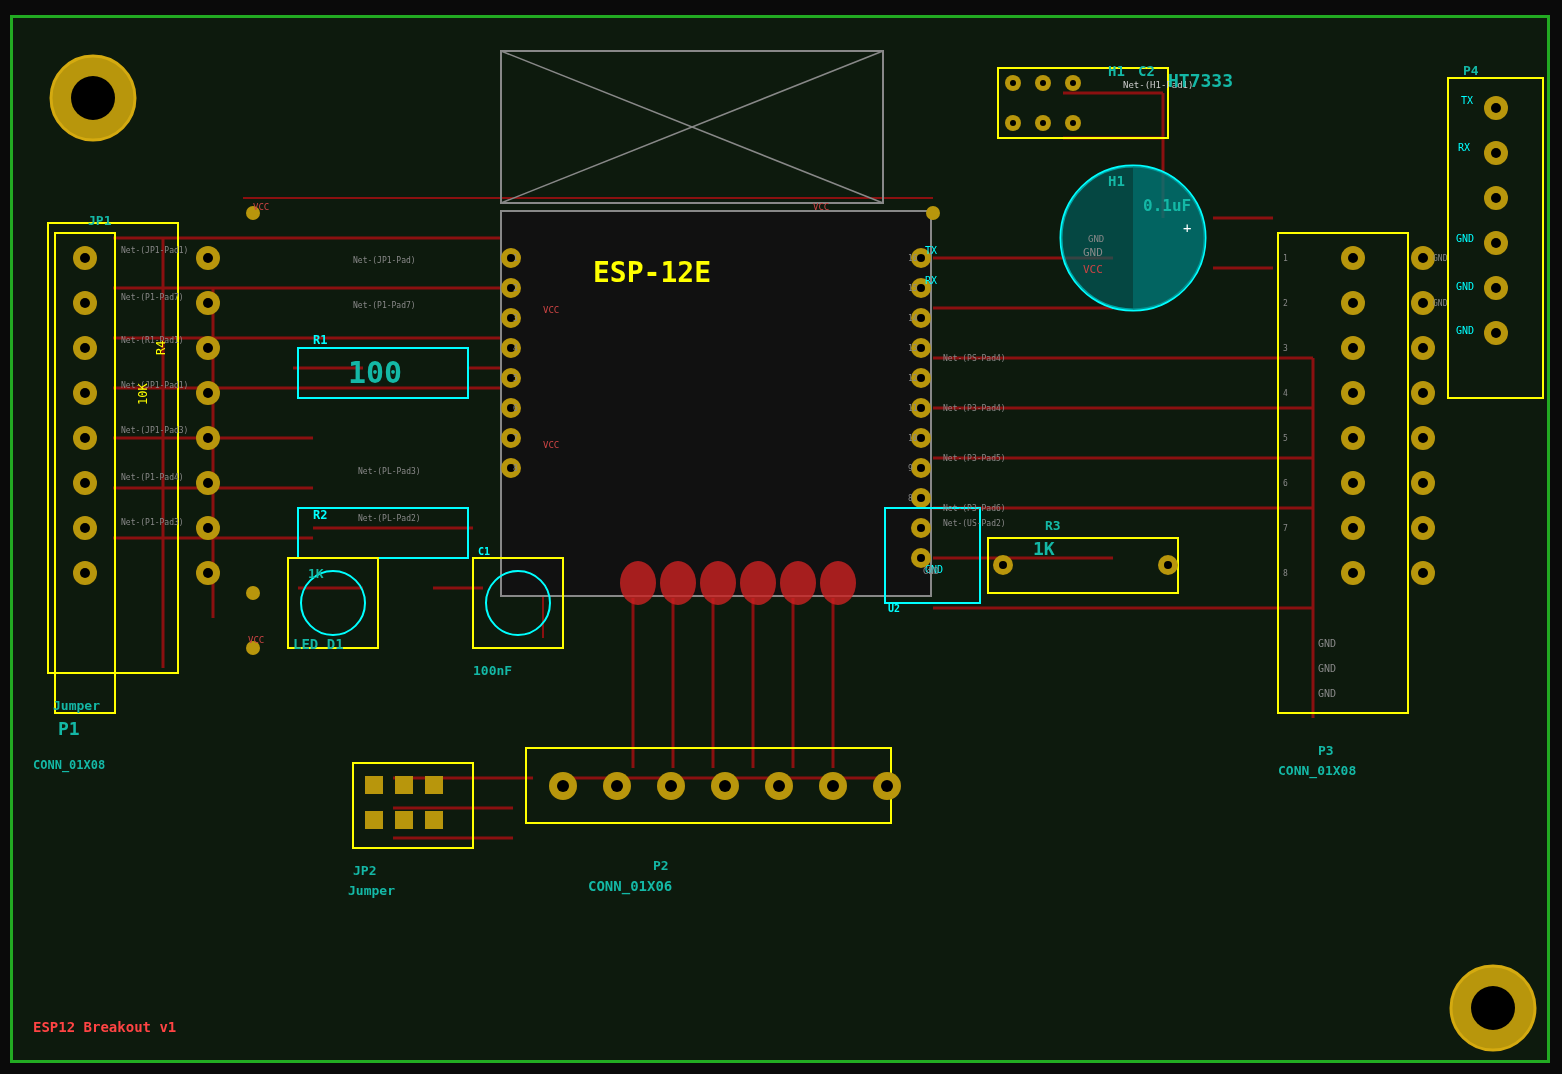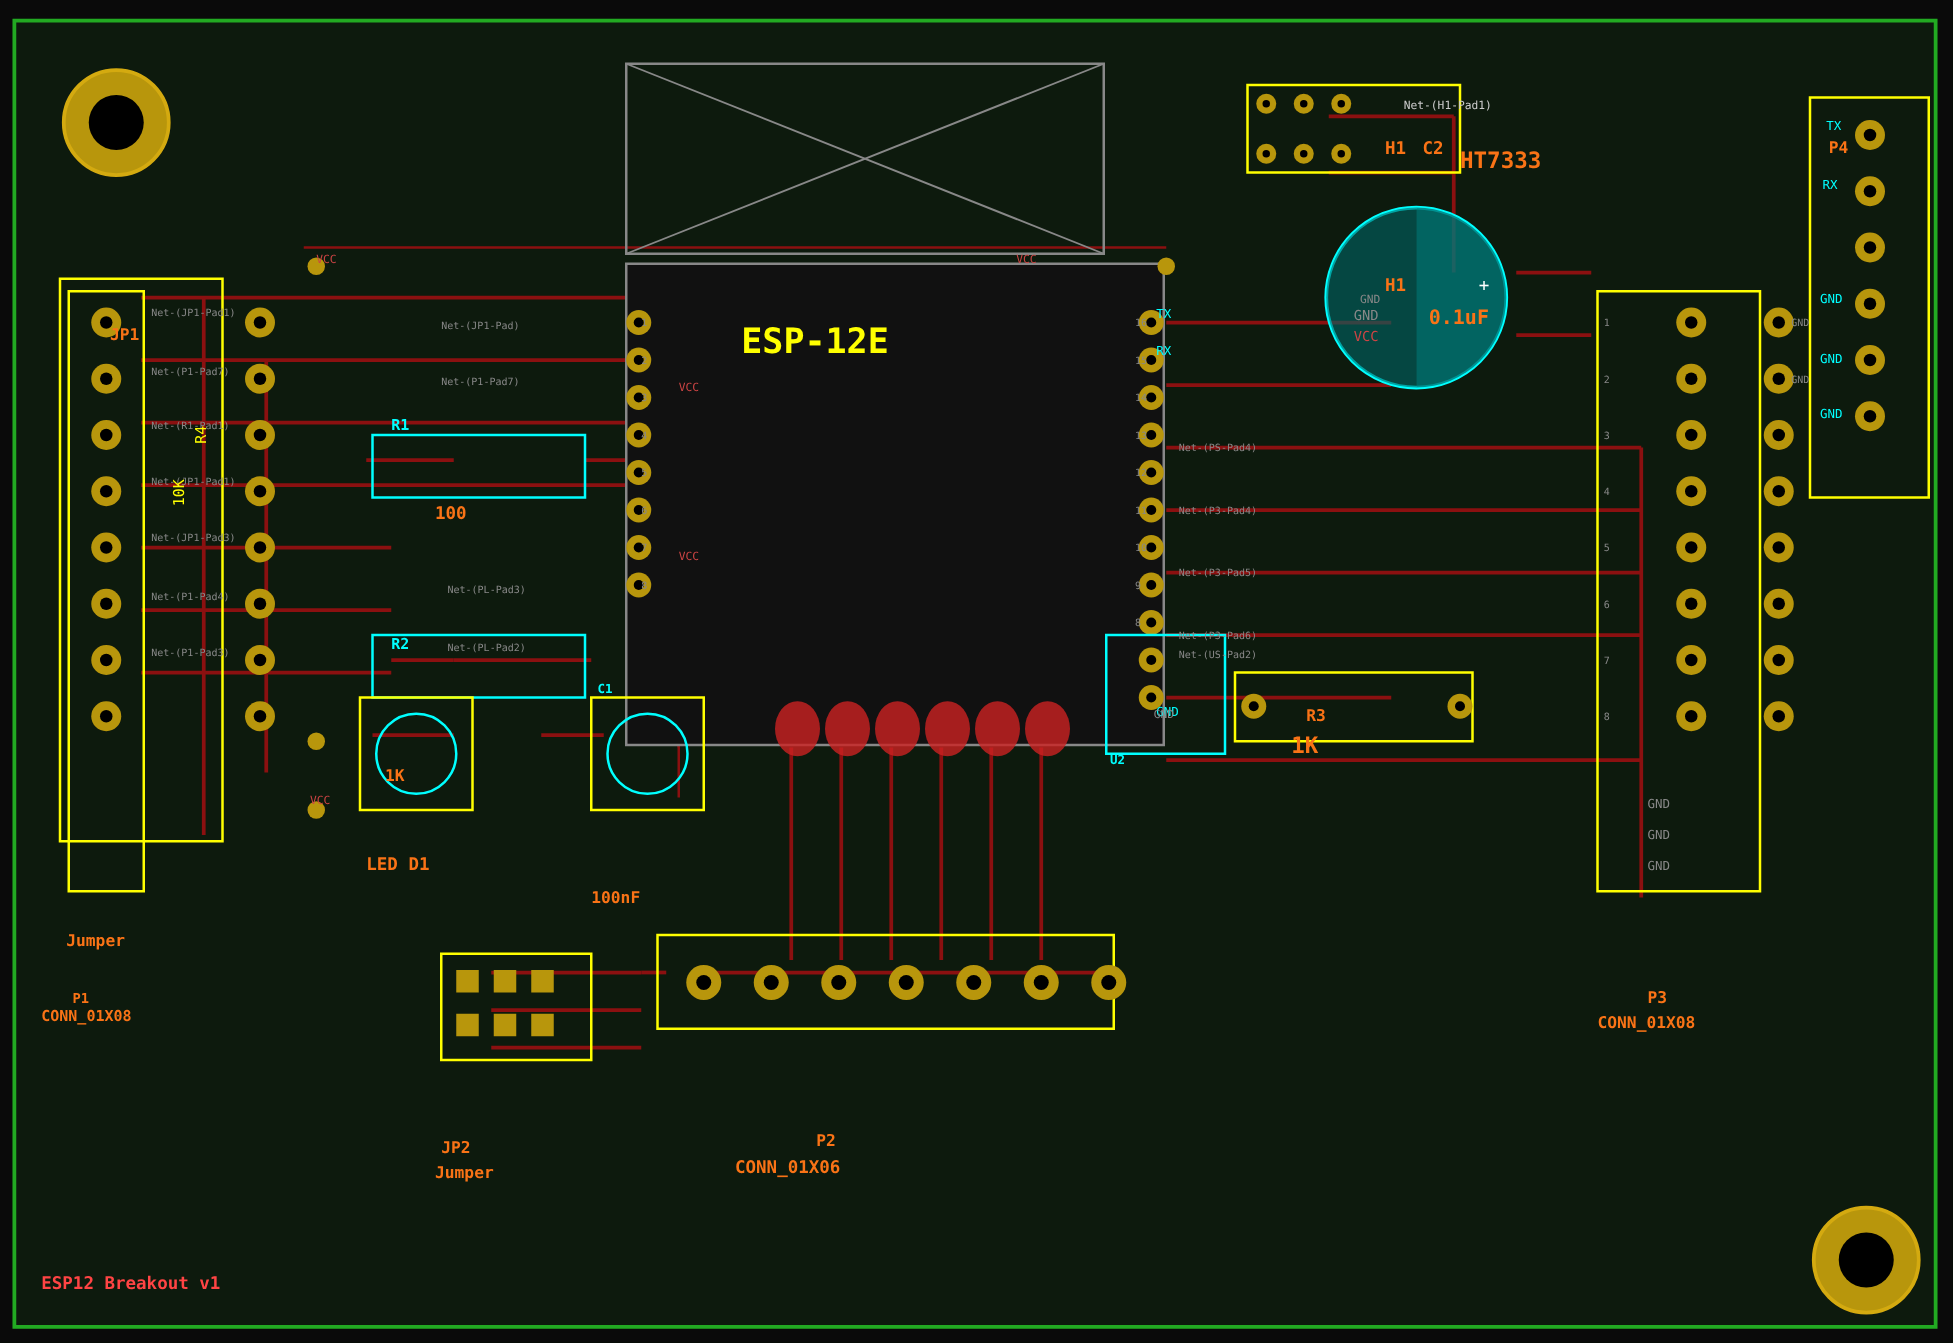--- a/index.html
+++ b/index.html
@@ -32,26 +32,25 @@
     .comp-label {
       position: absolute;
       color: #00ffff;
       font-size: 10px;
       font-weight: bold;
       font-family: monospace;
       white-space: nowrap;
     }
     .comp-label-yellow {
       position: absolute;
-      color: #f97316;
+      color: #14b8a6;
       font-size: 13px;
       font-weight: bold;
       font-family: monospace;
       white-space: nowrap;
-      margin-top: 48px;
     }
     .comp-label-white {
       position: absolute;
       color: #cccccc;
       font-size: 12px;
       font-family: monospace;
       white-space: nowrap;
     }
     
     #trace-canvas {
@@ -470,39 +469,39 @@
       </g>
     </svg>
 
     <div class="comp-label-yellow" style="left:75px; top:195px;">JP1</div>
     <div class="comp-label-yellow" style="left:40px; top:680px;">Jumper</div>
 
     <div class="comp-label-white" style="left:148px; top:330px; transform: rotate(-90deg); transform-origin: left center; color:#ffff00; font-size:12px;">R4</div>
     <div class="comp-label-white" style="left:130px; top:380px; transform: rotate(-90deg); transform-origin: left center; color:#ffff00; font-size:12px;">10K</div>
 
     <div class="comp-label" style="left:300px; top:315px; color:#00ffff; font-size:12px;">R1</div>
-    <div class="comp-label-yellow" style="left:335px; top:337px; font-size:14px;">100</div>
+    <div class="comp-label-yellow" style="left:335px; top:337px; font-size:30px;">100</div>
 
     <div class="comp-label" style="left:300px; top:490px; color:#00ffff; font-size:12px;">R2</div>
 
     <div class="comp-label-yellow" style="left:280px; top:618px; font-size:14px;">LED D1</div>
     <div class="comp-label-yellow" style="left:295px; top:548px; font-size:13px;">1K</div>
 
 
     <div class="comp-label" style="left:465px; top:528px; color:#00ffff;">C1</div>
     <div class="comp-label-yellow" style="left:460px; top:645px;">100nF</div>
 
     <div style="position:absolute; left:580px; top:238px; color:#ffff00; font-size:28px; font-family:monospace; font-weight:bold;">ESP-12E</div>
 
     <div class="comp-label" style="left:875px; top:585px; color:#00ffff;">U2</div>
 
     <div class="comp-label-yellow" style="left:1020px; top:500px;padding-left:12px;">R3</div>
     <div class="comp-label-yellow" style="left:1020px; top:520px; font-size:18px;">1K</div>
 
-    <div class="comp-label-yellow" style="left:45px; top:726px; font-size:11px;">P1</div>
+    <div class="comp-label-yellow" style="left:45px; top:700px; font-size:18px;">P1</div>
     <div class="comp-label-yellow" style="left:20px; top:740px; font-size:12px;">CONN_01X08</div>
 
     <div class="comp-label-yellow" style="left:340px; top:845px;">JP2</div>
     <div class="comp-label-yellow" style="left:335px; top:865px;">Jumper</div>
 
     <div class="comp-label-yellow" style="left:640px; top:840px;">P2</div>
     <div class="comp-label-yellow" style="left:575px; top:860px; font-size:14px;">CONN_01X06</div>
 
     <div class="comp-label-yellow" style="left:1305px; top:725px;">P3</div>
     <div class="comp-label-yellow" style="left:1265px; top:745px; font-size:13px;">CONN_01X08</div>

